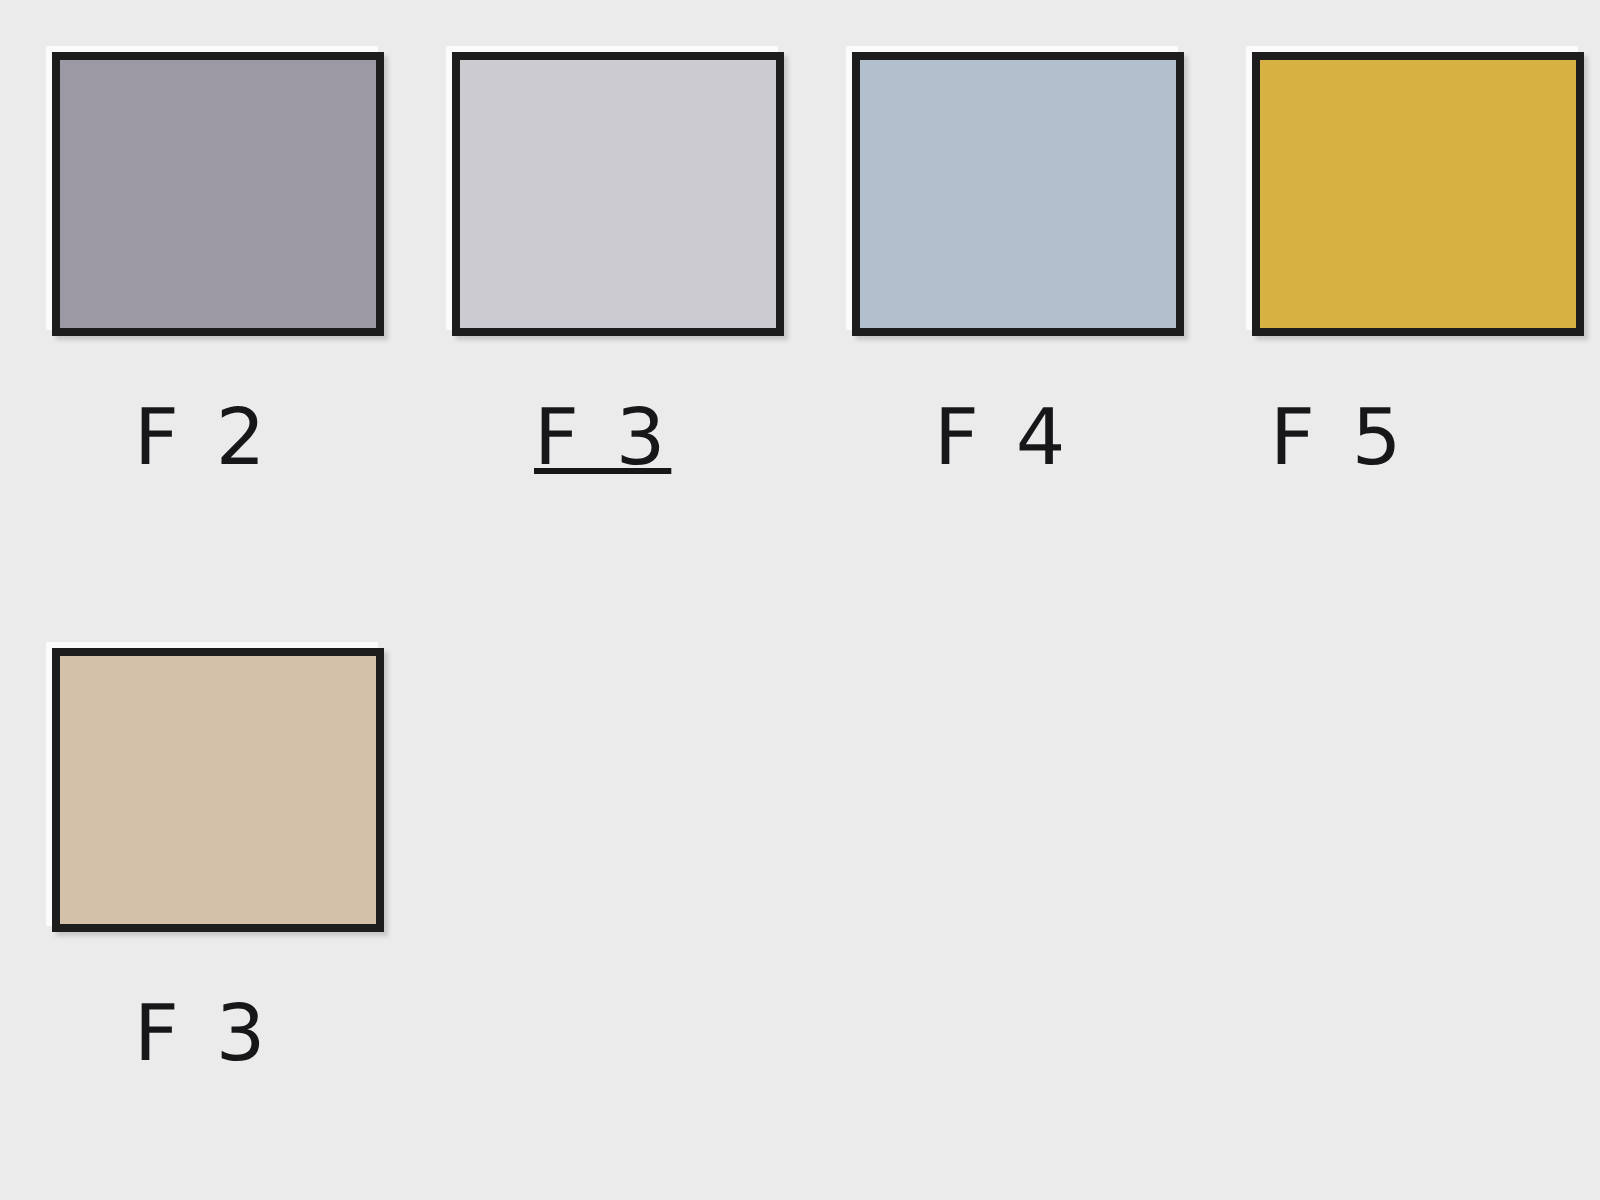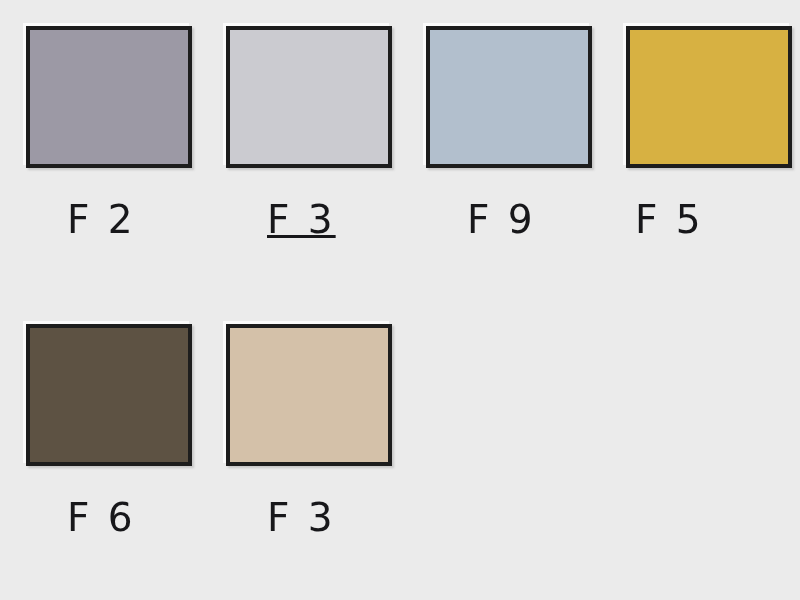--- a/index.html
+++ b/index.html
@@ -100,40 +100,34 @@
       <div class="swatch-chip-wrap">
         <div class="swatch-chip" style="background: rgb(203, 203, 208); border-color: rgb(29, 29, 29); box-shadow: rgb(251, 251, 251) -3px -3px 0px 0px, rgba(120, 120, 120, 0.3) 2px 2px 2px 0px;"></div>
       </div>
       <div class="swatch-label" style="color: rgb(23, 23, 26); text-decoration: underline;">F 3</div>
     </div>
 
     <div class="swatch-cell">
       <div class="swatch-chip-wrap">
         <div class="swatch-chip" style="background: rgb(178, 191, 205); border-color: rgb(29, 29, 29); box-shadow: rgb(251, 251, 251) -3px -3px 0px 0px, rgba(120, 120, 120, 0.3) 2px 2px 2px 0px;"></div>
       </div>
-      <div class="swatch-label" style="color: rgb(23, 23, 26);">F 9</div>
+      <div class="swatch-label" style="color: rgb(23, 23, 26);">F 4</div>
     </div>
 
     <div class="swatch-cell">
       <div class="swatch-chip-wrap">
         <div class="swatch-chip" style="background: rgb(215, 177, 66); border-color: rgb(29, 29, 29); box-shadow: rgb(251, 251, 251) -3px -3px 0px 0px, rgba(120, 120, 120, 0.3) 2px 2px 2px 0px;"></div>
       </div>
       <div class="swatch-label" style="color: rgb(23, 23, 26); margin-left: 13px;">F 5</div>
     </div>
 
   </div>
 
   <div class="swatch-row row-2">
 
-    <div class="swatch-cell">
-      <div class="swatch-chip-wrap">
-        <div class="swatch-chip" style="background: rgb(93, 82, 67); border-color: rgb(29, 29, 29); box-shadow: rgb(251, 251, 251) -3px -3px 0px 0px, rgba(120, 120, 120, 0.3) 2px 2px 2px 0px;"></div>
-      </div>
-      <div class="swatch-label" style="color: rgb(23, 23, 26);">F 6</div>
-    </div>
 
     <div class="swatch-cell">
       <div class="swatch-chip-wrap">
         <div class="swatch-chip" style="background: rgb(212, 193, 169); border-color: rgb(29, 29, 29); box-shadow: rgb(251, 251, 251) -3px -3px 0px 0px, rgba(120, 120, 120, 0.3) 2px 2px 2px 0px;"></div>
       </div>
       <div class="swatch-label" style="color: rgb(23, 23, 26);">F 3</div>
     </div>
 
     <div class="swatch-cell empty"></div>
     <div class="swatch-cell empty"></div>

